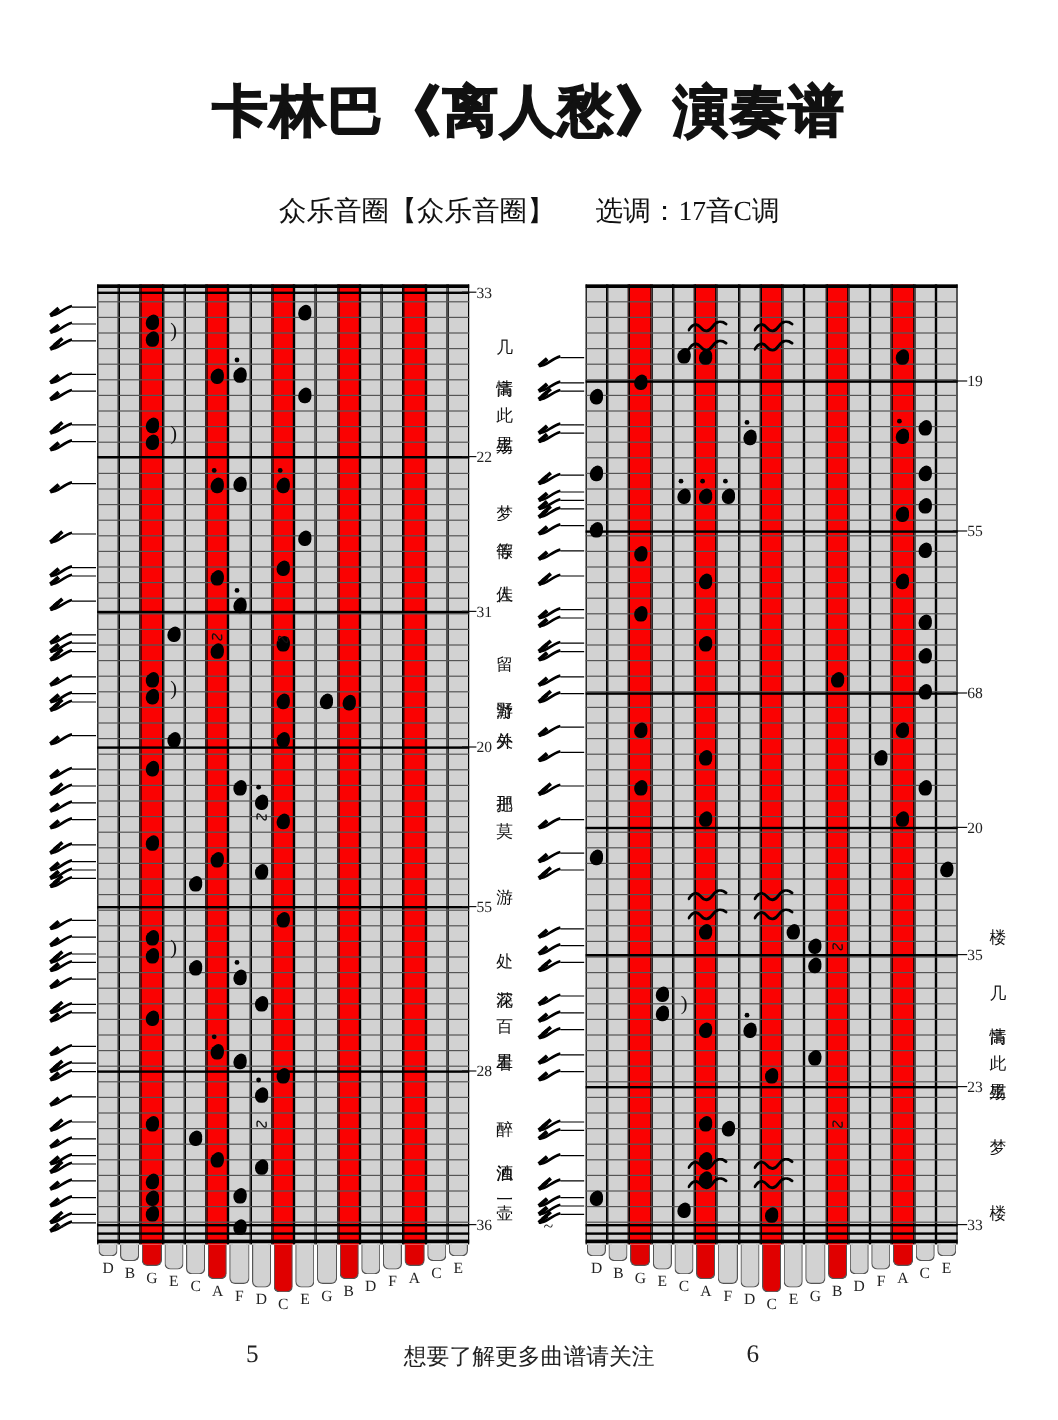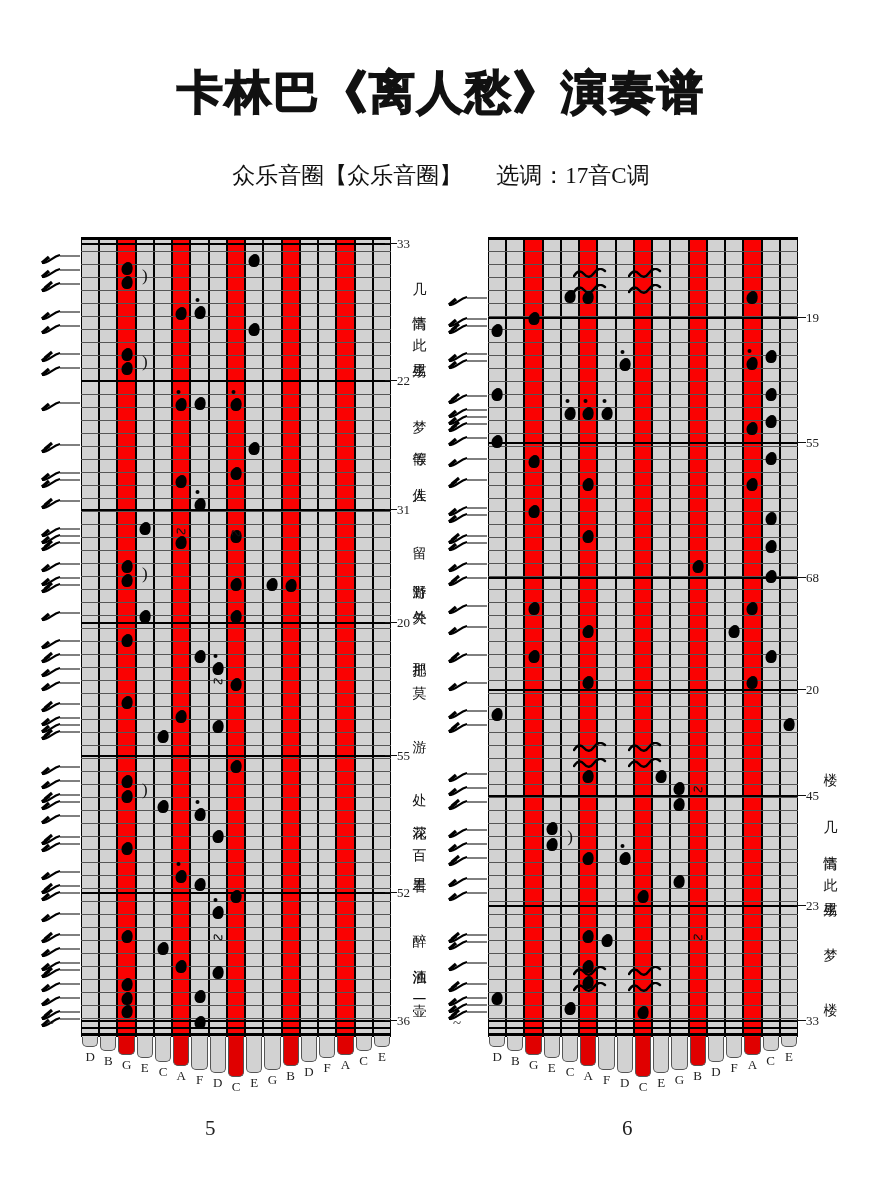--- a/index.html
+++ b/index.html
@@ -698,21 +698,21 @@
       <div class="barnum" style="top: -1px;">33</div>
       <div class="bartick" style="top: 143px;"></div>
       <div class="barnum" style="top: 136px;">22</div>
       <div class="bartick" style="top: 272px;"></div>
       <div class="barnum" style="top: 265px;">31</div>
       <div class="bartick" style="top: 385px;"></div>
       <div class="barnum" style="top: 378px;">20</div>
       <div class="bartick" style="top: 518px;"></div>
       <div class="barnum" style="top: 511px;">55</div>
       <div class="bartick" style="top: 655px;"></div>
-      <div class="barnum" style="top: 648px;">52</div>
+      <div class="barnum" style="top: 648px;">28</div>
       <div class="bartick" style="top: 783px;"></div>
       <div class="barnum" style="top: 776px;">36</div>
       <div class="lyric" style="top: 34px; writing-mode: vertical-rl; text-orientation: upright; transform: translateY(-50%);">几</div>
       <div class="lyric" style="top: 68px; writing-mode: vertical-rl; text-orientation: upright; transform: translateY(-50%);">高情</div>
       <div class="lyric" style="top: 90px; writing-mode: vertical-rl; text-orientation: upright; transform: translateY(-50%);">此</div>
       <div class="lyric" style="top: 116px; writing-mode: vertical-rl; text-orientation: upright; transform: translateY(-50%);">殇里</div>
       <div class="lyric" style="top: 172px; writing-mode: vertical-rl; text-orientation: upright; transform: translateY(-50%);">梦</div>
       <div class="lyric" style="top: 204px; writing-mode: vertical-rl; text-orientation: upright; transform: translateY(-50%);">假等</div>
       <div class="lyric" style="top: 240px; writing-mode: vertical-rl; text-orientation: upright; transform: translateY(-50%);">人佳</div>
       <div class="lyric" style="top: 298px; writing-mode: vertical-rl; text-orientation: upright; transform: translateY(-50%);">留</div>
@@ -1277,31 +1277,32 @@
   <div class="sidecol">
       <div class="bartick" style="top: 80px;"></div>
       <div class="barnum" style="top: 73px;">19</div>
       <div class="bartick" style="top: 205px;"></div>
       <div class="barnum" style="top: 198px;">55</div>
       <div class="bartick" style="top: 340px;"></div>
       <div class="barnum" style="top: 333px;">68</div>
       <div class="bartick" style="top: 452px;"></div>
       <div class="barnum" style="top: 445px;">20</div>
       <div class="bartick" style="top: 558px;"></div>
-      <div class="barnum" style="top: 551px;">45</div>
+      <div class="barnum" style="top: 551px;">35</div>
       <div class="bartick" style="top: 668px;"></div>
       <div class="barnum" style="top: 661px;">23</div>
       <div class="bartick" style="top: 783px;"></div>
       <div class="barnum" style="top: 776px;">33</div>
       <div class="lyric" style="top: 525px; writing-mode: vertical-rl; text-orientation: upright; transform: translateY(-50%);">楼</div>
       <div class="lyric" style="top: 572px; writing-mode: vertical-rl; text-orientation: upright; transform: translateY(-50%);">几</div>
       <div class="lyric" style="top: 608px; writing-mode: vertical-rl; text-orientation: upright; transform: translateY(-50%);">高情</div>
       <div class="lyric" style="top: 630px; writing-mode: vertical-rl; text-orientation: upright; transform: translateY(-50%);">此</div>
       <div class="lyric" style="top: 655px; writing-mode: vertical-rl; text-orientation: upright; transform: translateY(-50%);">殇里</div>
       <div class="lyric" style="top: 700px; writing-mode: vertical-rl; text-orientation: upright; transform: translateY(-50%);">梦</div>
       <div class="lyric" style="top: 755px; writing-mode: vertical-rl; text-orientation: upright; transform: translateY(-50%);">楼</div>
     </div>
 </div>
 
 <div id="footer">
   <div id="page-left">5</div>
+  <div id="footer-note">想要了解更多曲谱请关注</div>
   <div id="page-right">6</div>
 </div>
 
 </body></html>

